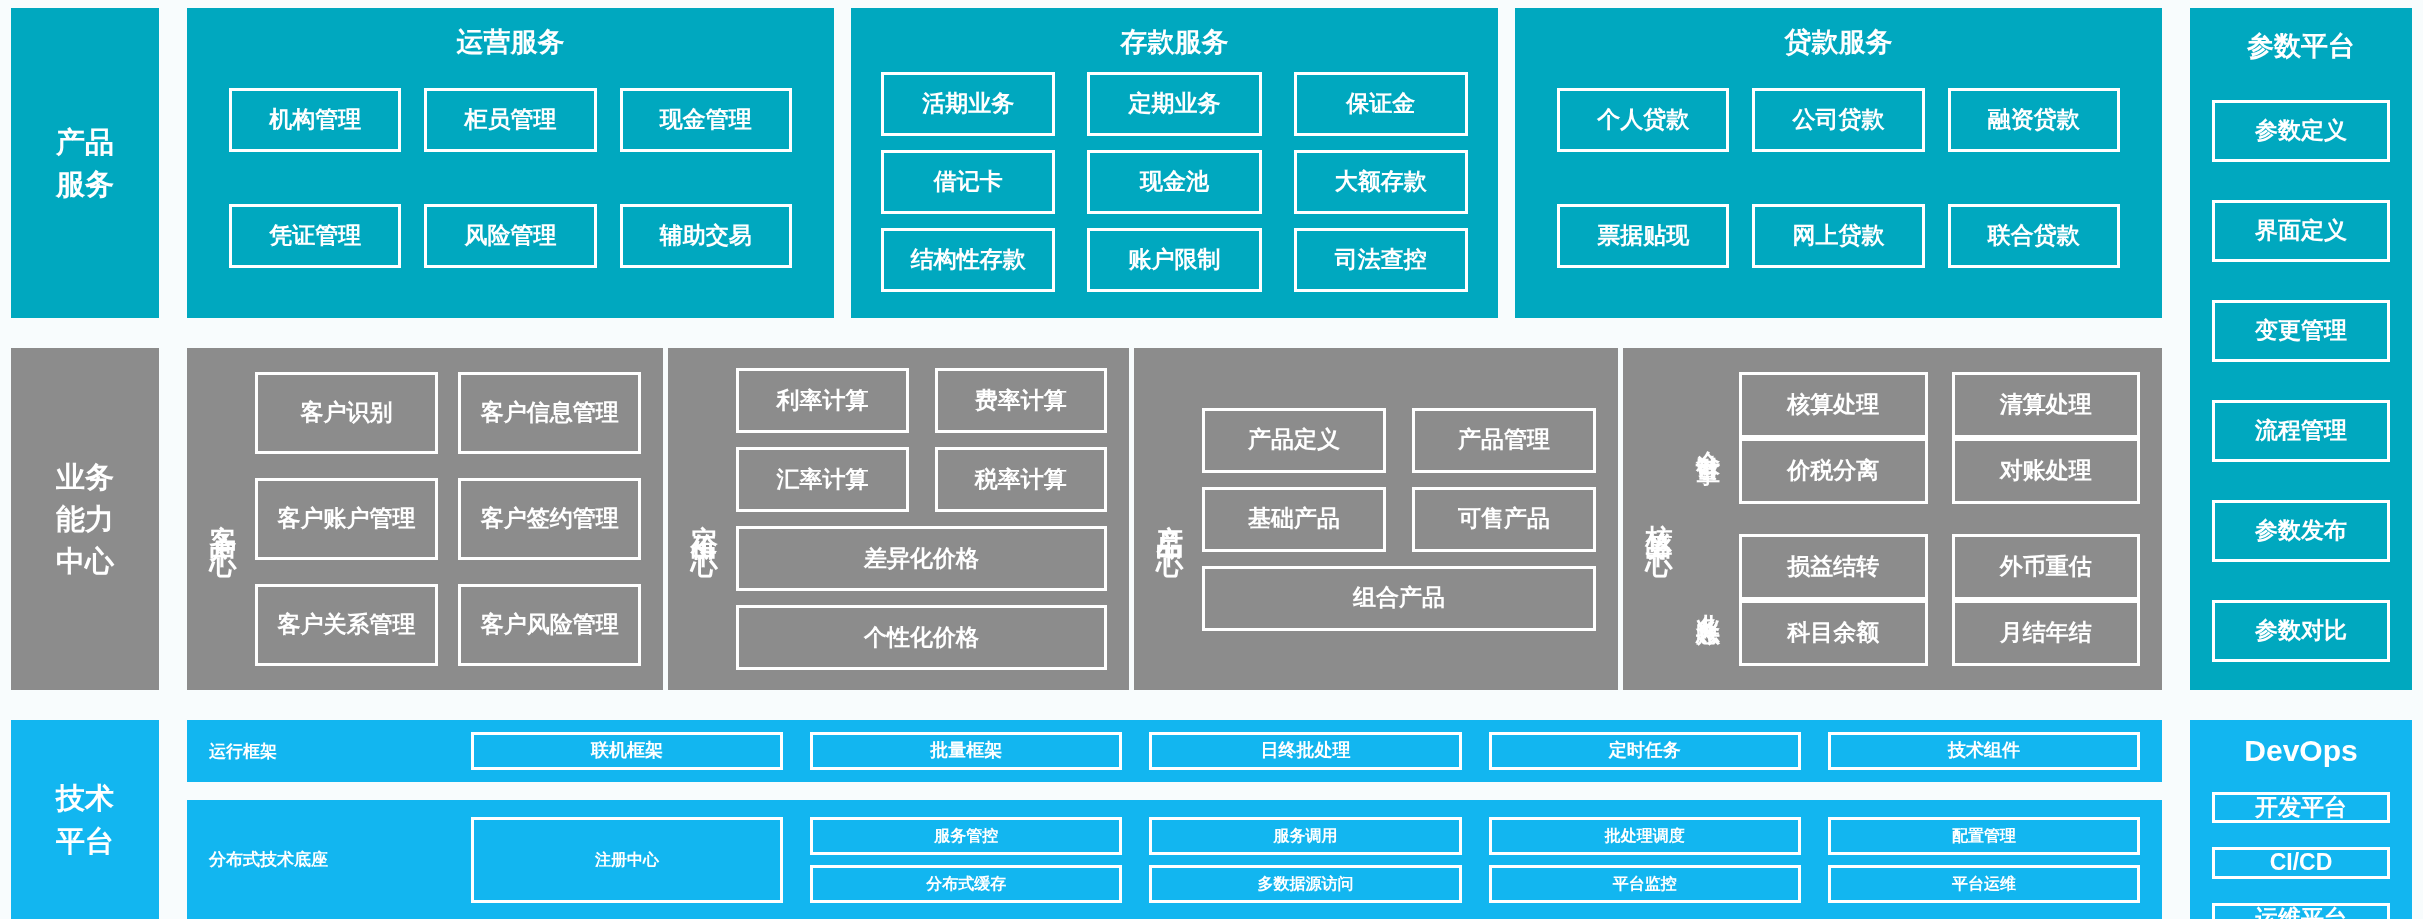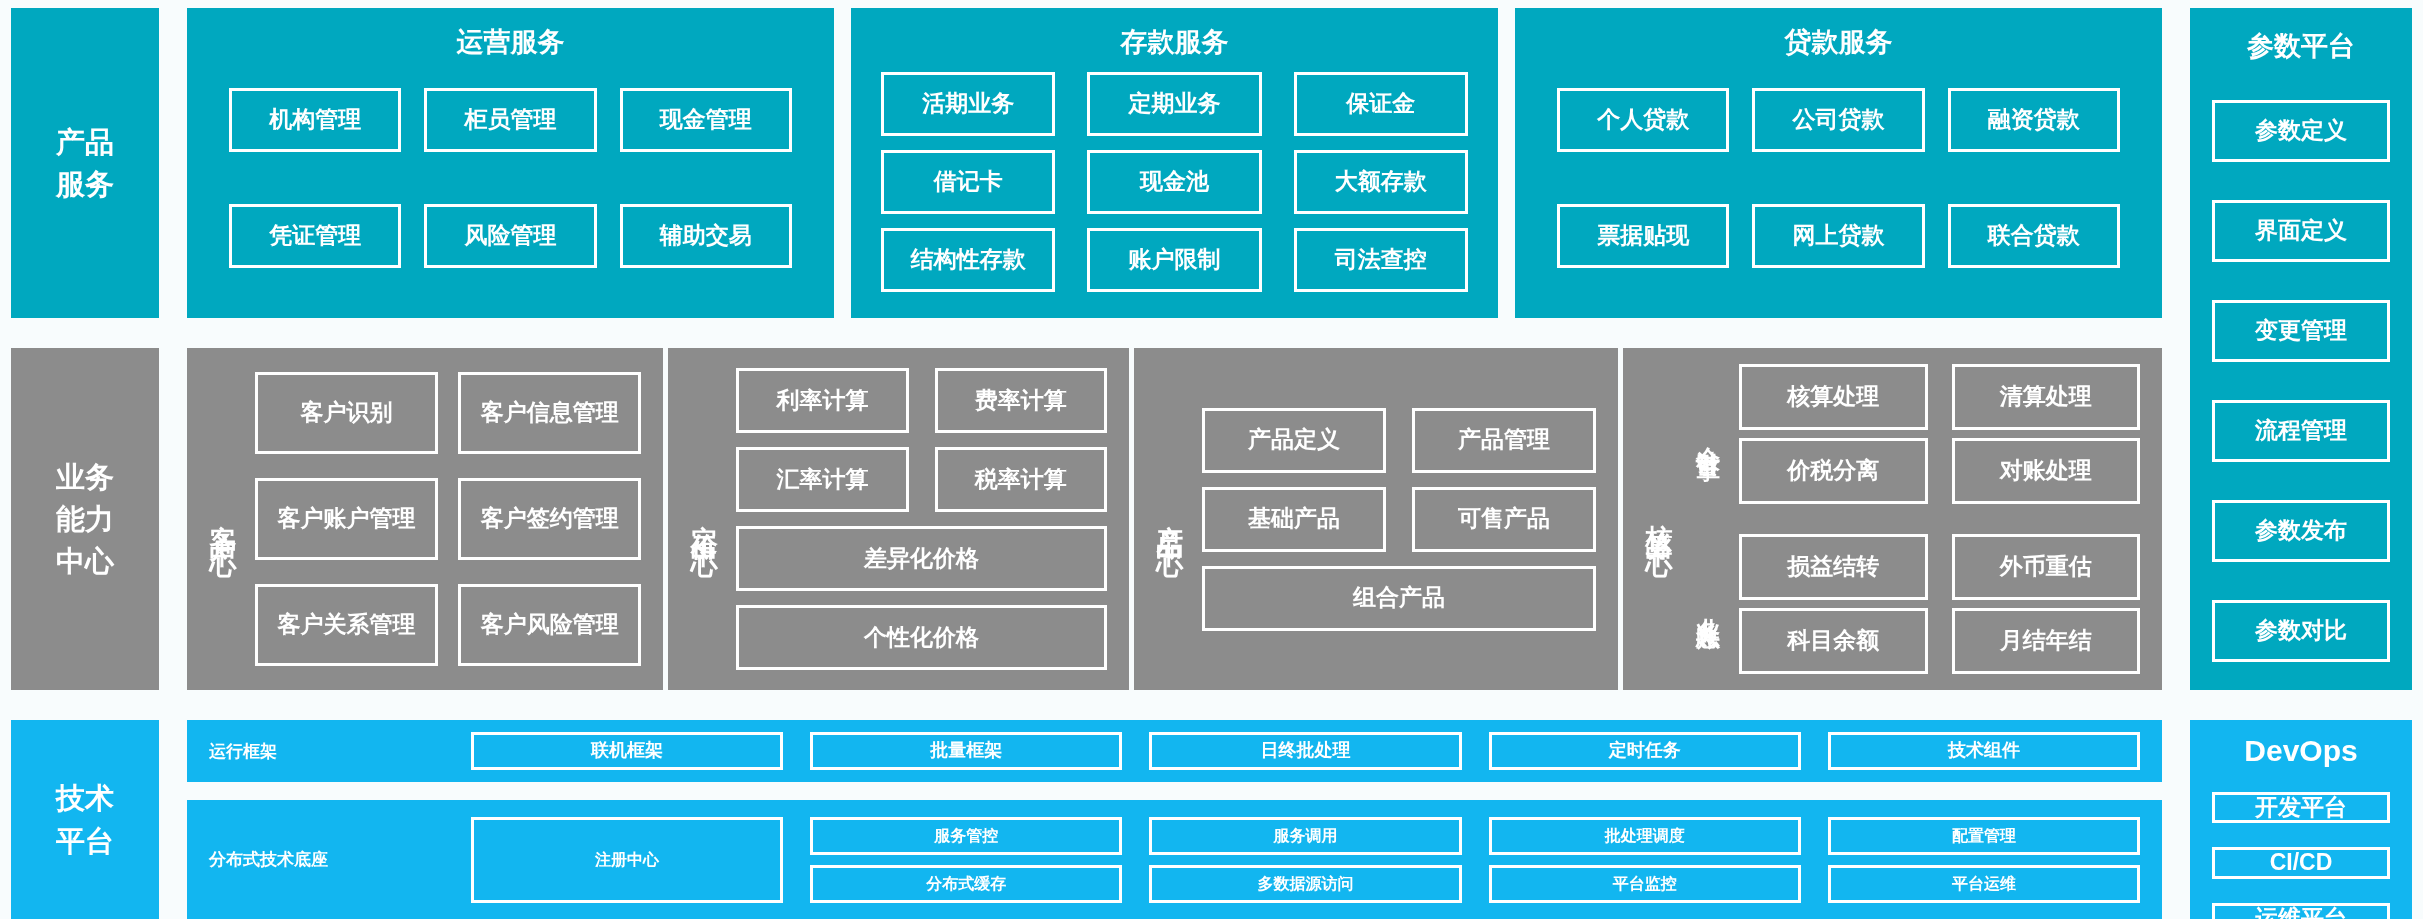--- a/index.html
+++ b/index.html
@@ -61,21 +61,21 @@
   .p-grid { flex:1; display:grid; grid-template-columns:1fr 1fr; gap:14px 26px; align-content:center; }
   .p-grid .box { height:65px; }
   .wide { grid-column:1 / 3; }
   .a-body { flex:1; display:flex; flex-direction:column; gap:30px; justify-content:center; }
   .a-group { display:flex; align-items:center; gap:14px; }
   .v-sub {
     writing-mode:vertical-rl; text-orientation:upright;
     display:flex; align-items:center; justify-content:center;
     font-size:24px; letter-spacing:3px; width:34px; flex:0 0 34px;
   }
-  .a-grid { flex:1; display:grid; grid-template-columns:1fr 1fr; gap:8px 24px; }
+  .a-grid { flex:1; display:grid; grid-template-columns:1fr 1fr; gap:0 24px; }
   .a-grid .box { height:66px; }
 
   
   .row3-main { display:flex; flex-direction:column; gap:18px; }
   .bar { display:flex; align-items:center; padding:0 22px; gap:27px; }
   .bar1 { height:62px; }
   .bar2 { height:119px; }
   .bar-label { width:235px; flex:0 0 235px; font-size:17px; }
   .bar1-grid { flex:1; display:grid; grid-template-columns:repeat(5,1fr); gap:27px; }
   .bar1-grid .box { height:38px; font-size:18px; }

